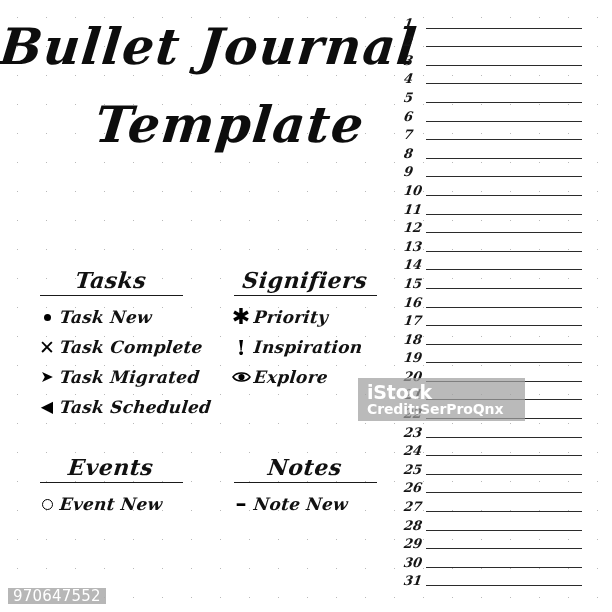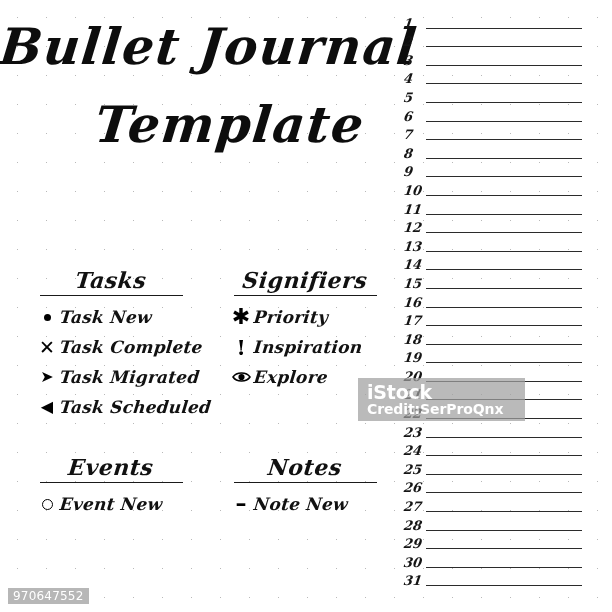--- a/index.html
+++ b/index.html
@@ -238,21 +238,21 @@
     letter-spacing: -0.1px;
   }
 
   .id-badge {
     position: absolute;
     left: 8px;
     bottom: 8px;
     background: rgba(170,170,170,0.85);
     color: #ffffff;
     font-family: "DejaVu Sans", "Liberation Sans", sans-serif;
-    font-size: 12px;
+    font-size: 15px;
     font-weight: 400;
     line-height: 14px;
     padding: 1px 5px;
     letter-spacing: 0.2px;
   }
 </style>
 </head>
 <body>
 
 <div id="page">

